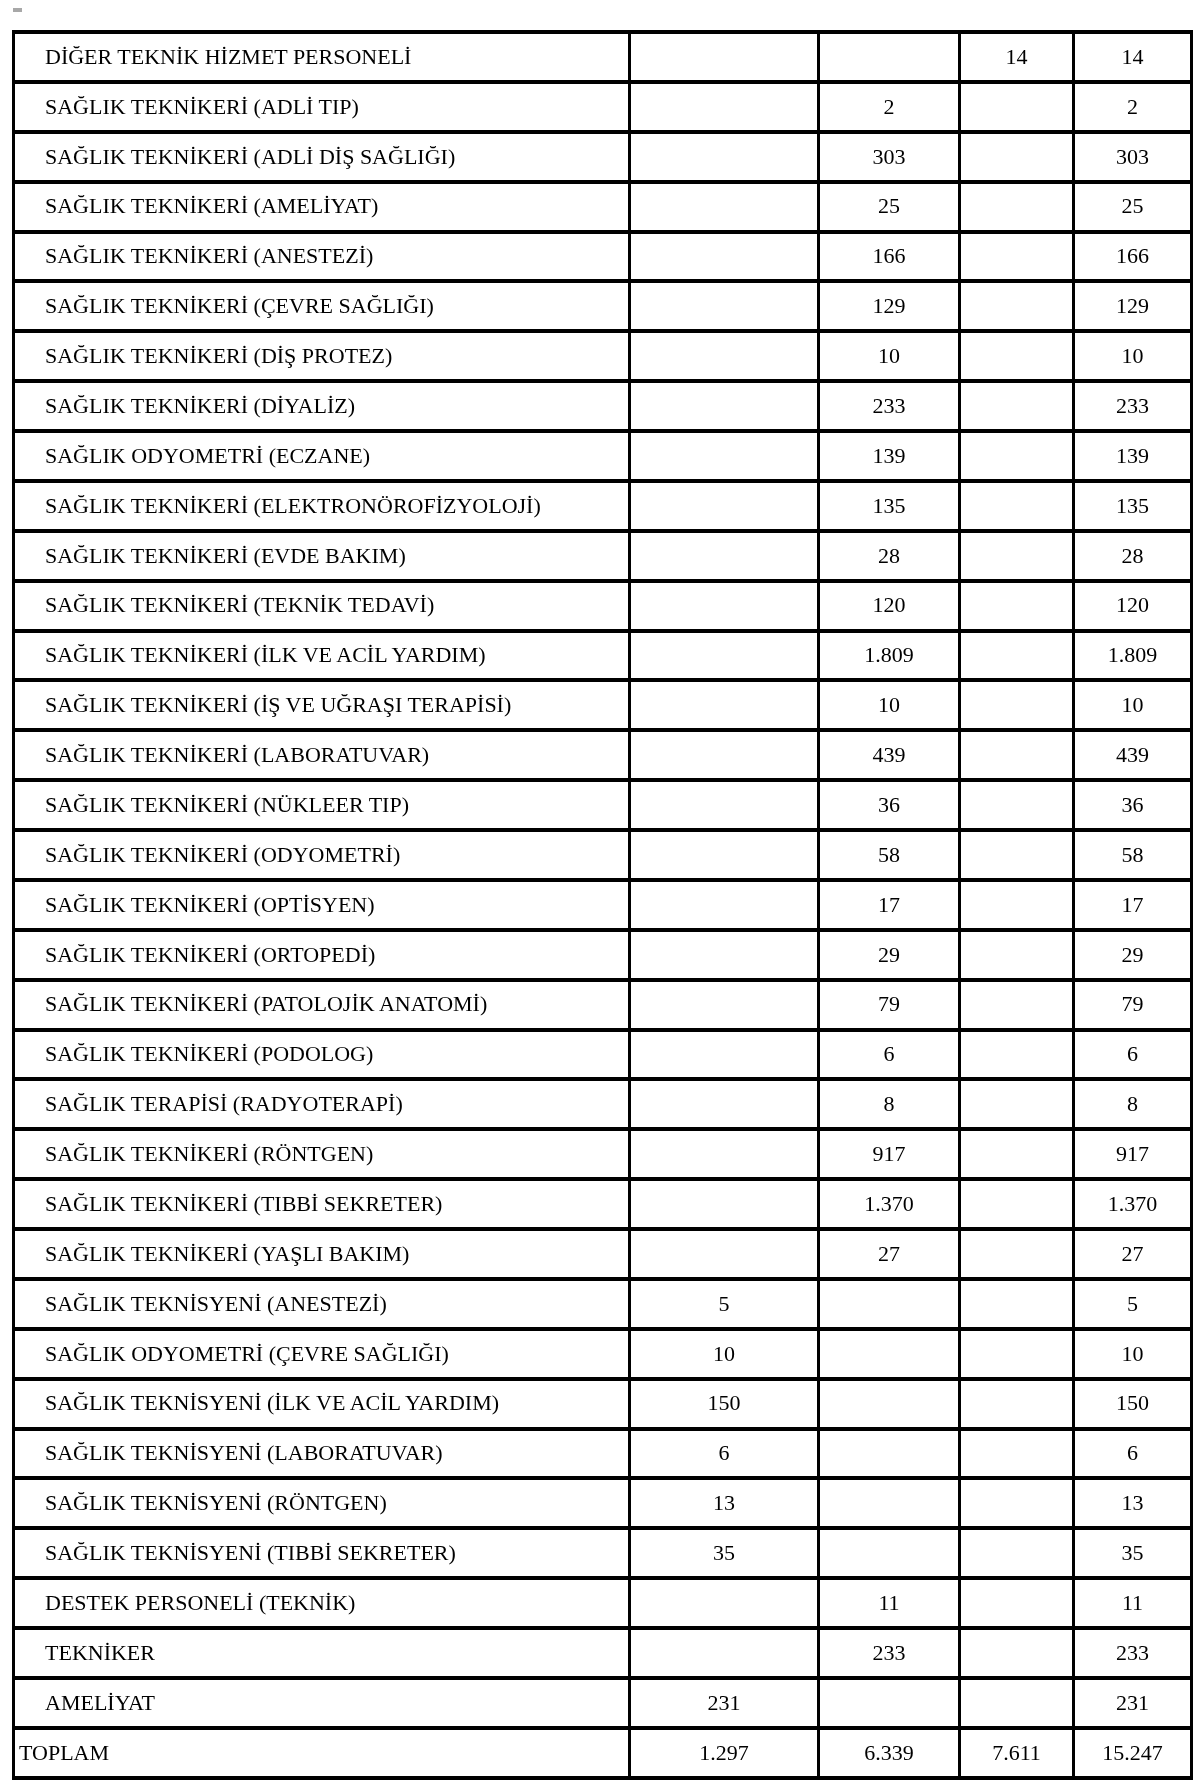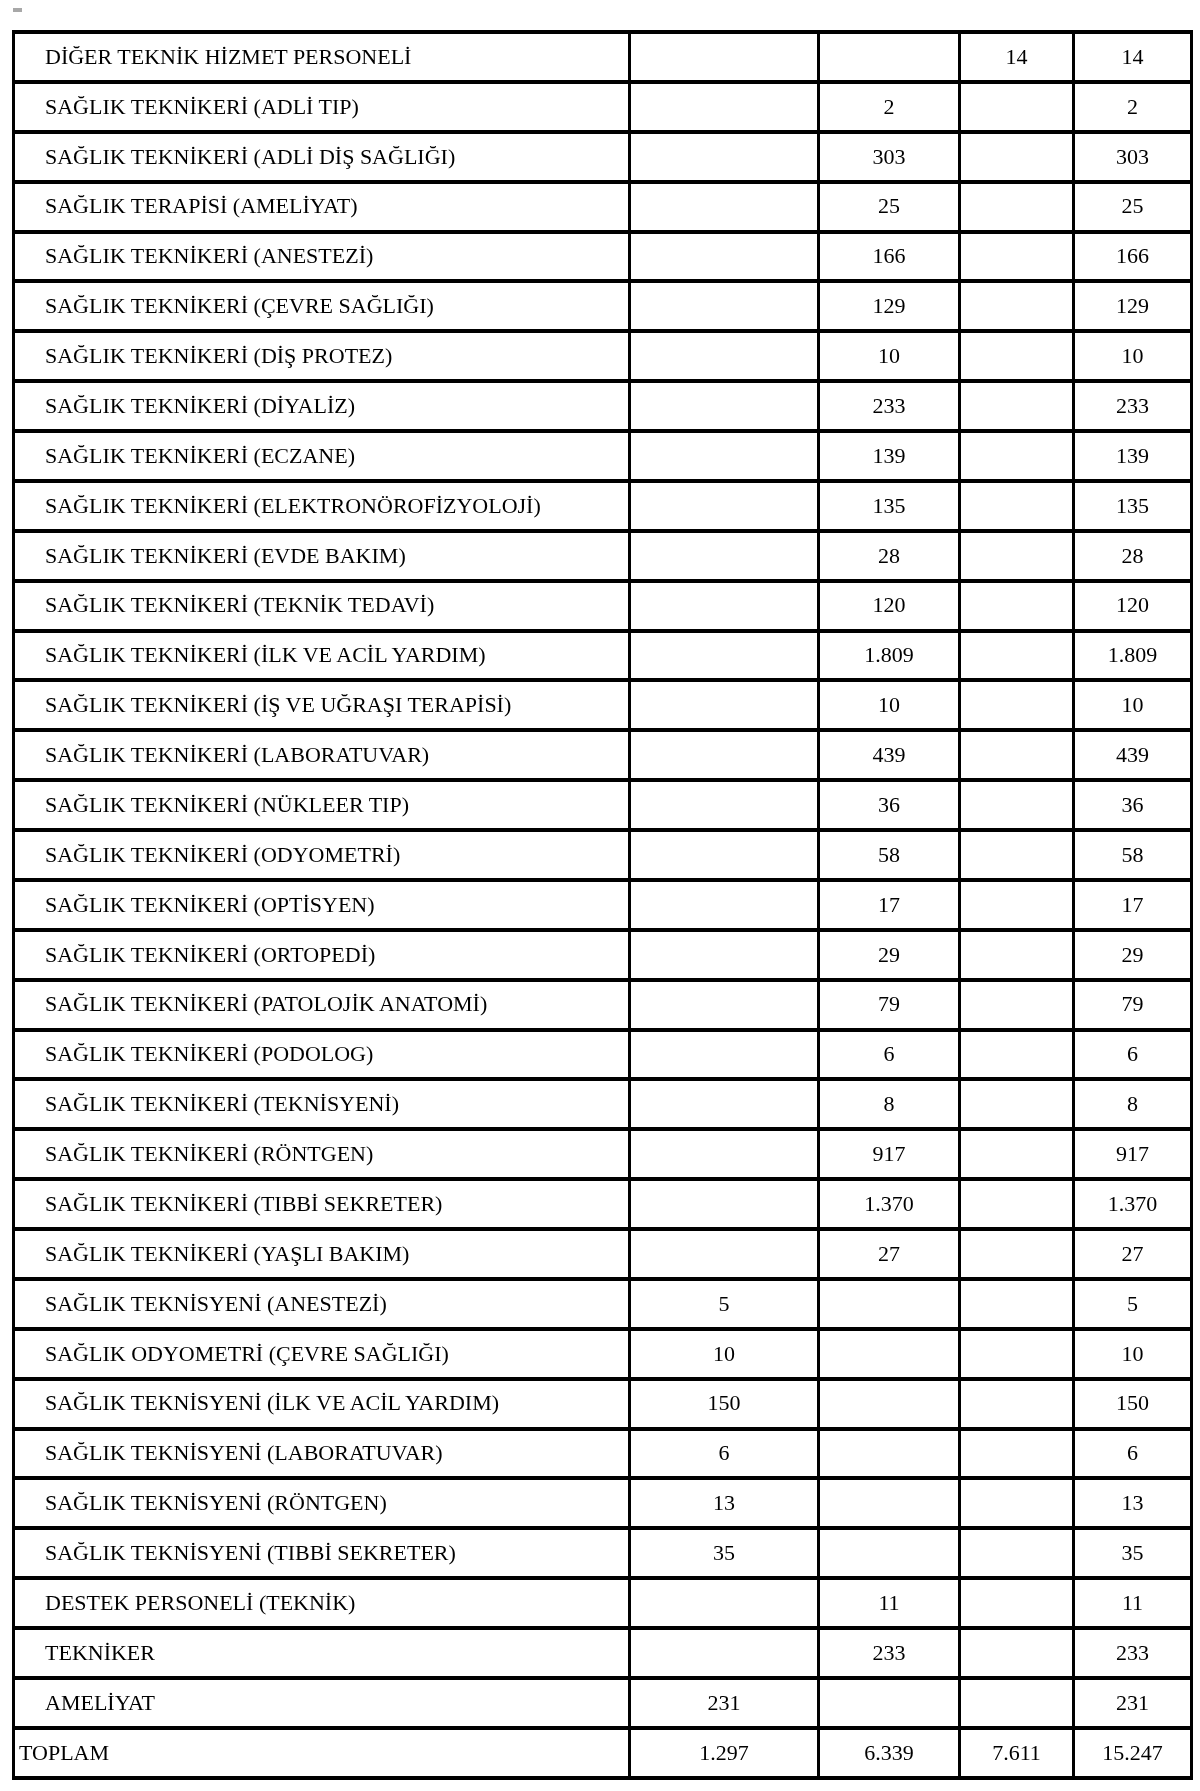--- a/index.html
+++ b/index.html
@@ -85,21 +85,21 @@
           <td class="num">2</td>
         </tr>
         <tr>
           <td class="label">SAĞLIK TEKNİKERİ (ADLİ DİŞ SAĞLIĞI)</td>
           <td class="num"></td>
           <td class="num">303</td>
           <td class="num"></td>
           <td class="num">303</td>
         </tr>
         <tr>
-          <td class="label">SAĞLIK TERAPİSİ (AMELİYAT)</td>
+          <td class="label">SAĞLIK TEKNİKERİ (AMELİYAT)</td>
           <td class="num"></td>
           <td class="num">25</td>
           <td class="num"></td>
           <td class="num">25</td>
         </tr>
         <tr>
           <td class="label">SAĞLIK TEKNİKERİ (ANESTEZİ)</td>
           <td class="num"></td>
           <td class="num">166</td>
           <td class="num"></td>
@@ -120,21 +120,21 @@
           <td class="num">10</td>
         </tr>
         <tr>
           <td class="label">SAĞLIK TEKNİKERİ (DİYALİZ)</td>
           <td class="num"></td>
           <td class="num">233</td>
           <td class="num"></td>
           <td class="num">233</td>
         </tr>
         <tr>
-          <td class="label">SAĞLIK TEKNİKERİ (ECZANE)</td>
+          <td class="label">SAĞLIK ODYOMETRİ (ECZANE)</td>
           <td class="num"></td>
           <td class="num">139</td>
           <td class="num"></td>
           <td class="num">139</td>
         </tr>
         <tr>
           <td class="label">SAĞLIK TEKNİKERİ (ELEKTRONÖROFİZYOLOJİ)</td>
           <td class="num"></td>
           <td class="num">135</td>
           <td class="num"></td>
@@ -211,21 +211,21 @@
           <td class="num">79</td>
         </tr>
         <tr>
           <td class="label">SAĞLIK TEKNİKERİ (PODOLOG)</td>
           <td class="num"></td>
           <td class="num">6</td>
           <td class="num"></td>
           <td class="num">6</td>
         </tr>
         <tr>
-          <td class="label">SAĞLIK TEKNİKERİ (TEKNİSYENİ)</td>
+          <td class="label">SAĞLIK TERAPİSİ (RADYOTERAPİ)</td>
           <td class="num"></td>
           <td class="num">8</td>
           <td class="num"></td>
           <td class="num">8</td>
         </tr>
         <tr>
           <td class="label">SAĞLIK TEKNİKERİ (RÖNTGEN)</td>
           <td class="num"></td>
           <td class="num">917</td>
           <td class="num"></td>

